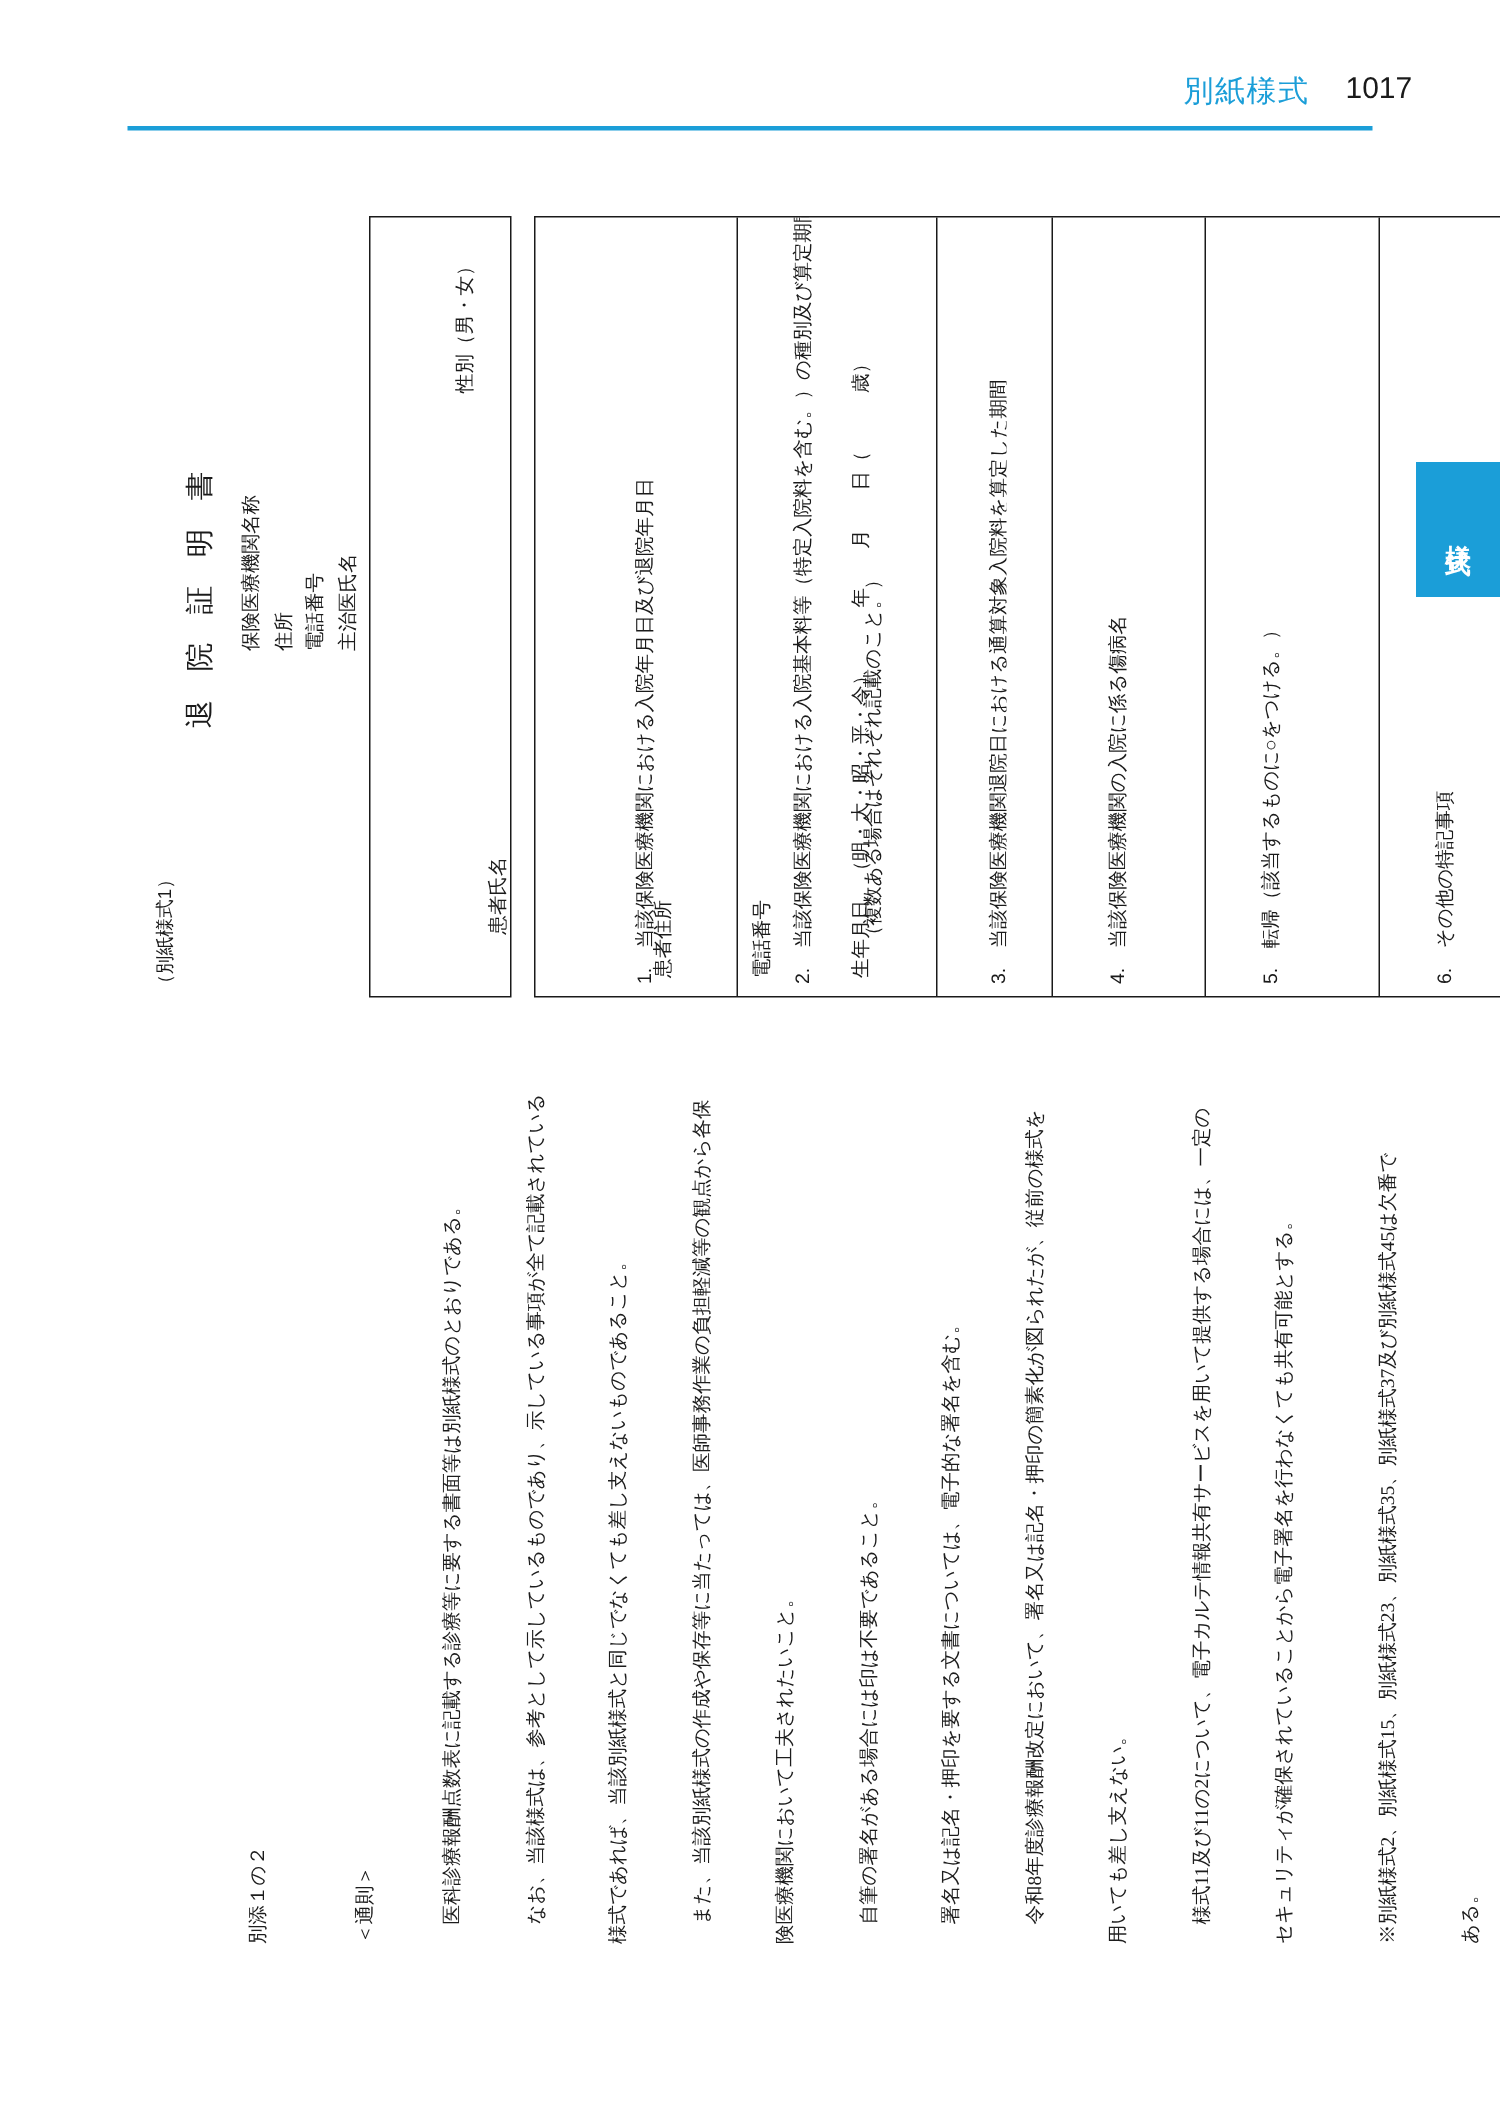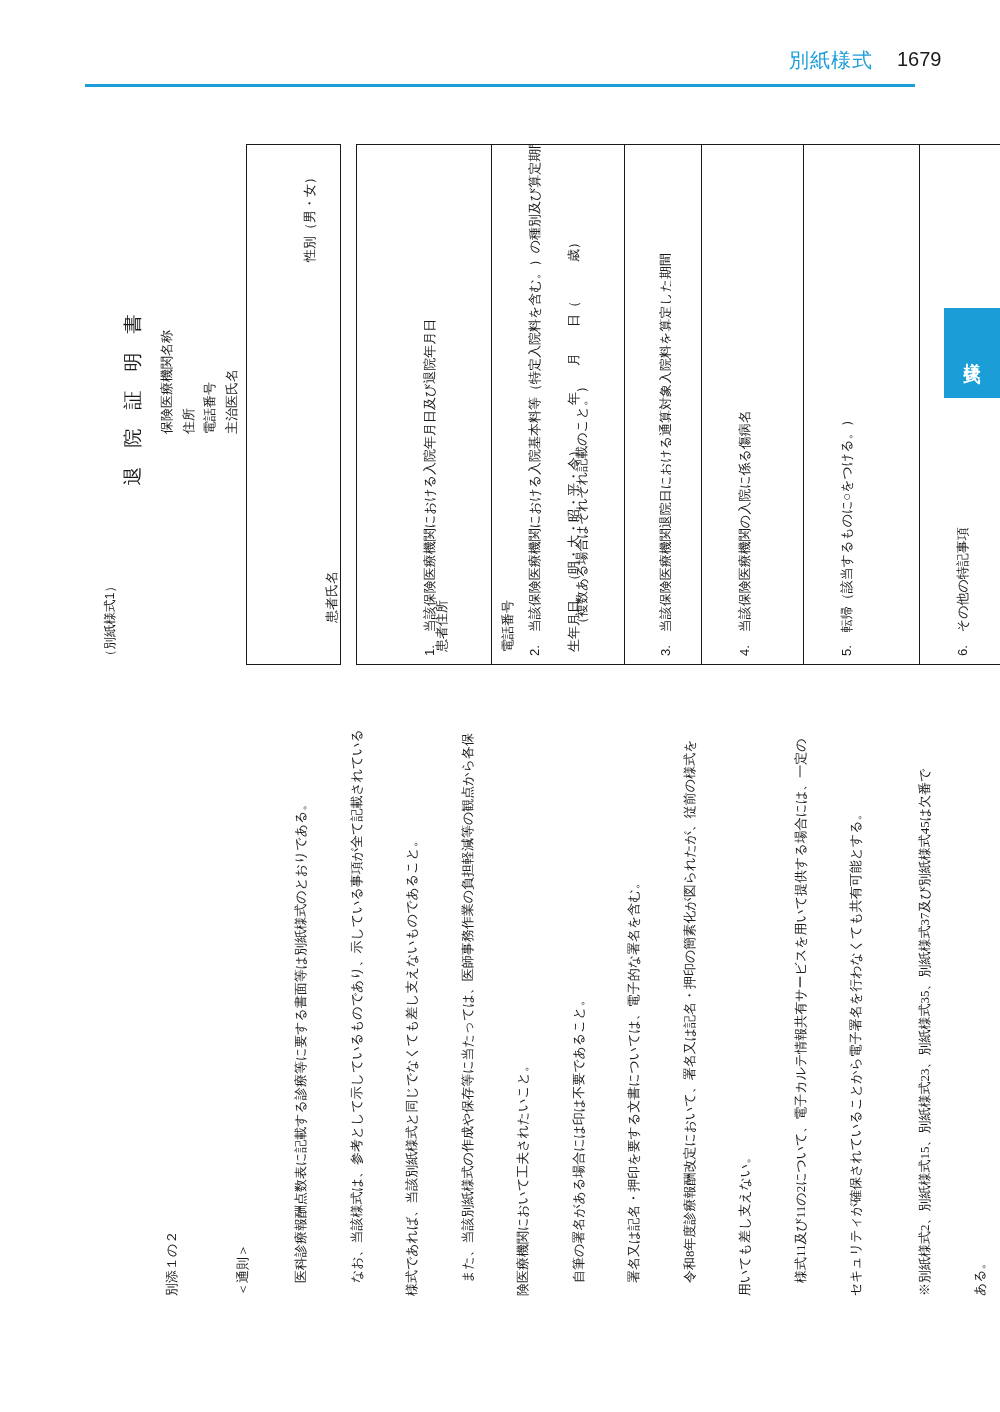--- a/index.html
+++ b/index.html
@@ -70,21 +70,21 @@
   .r4{height:72px;}
   .r5{height:86px;}
   .r6{height:167px;}
 </style>
 </head>
 <body>
 
 <div class="page">
 
   <div class="hdr-label">別紙様式</div>
-  <div class="hdr-page">1679</div>
+  <div class="hdr-page">1017</div>
   <div class="hdr-rule"></div>
 
   <div class="side-tab">
     <span>様式</span>
   </div>
 
   <div class="sheet">
 
     <div class="notice">
       <div class="ref">別添１の２</div>

